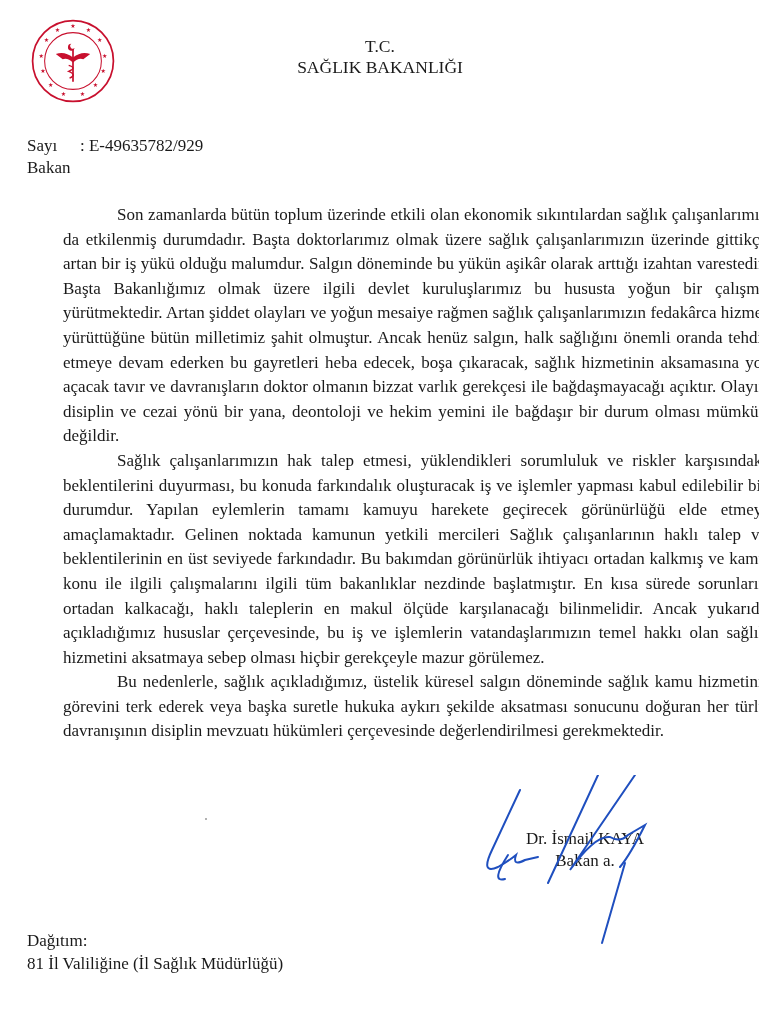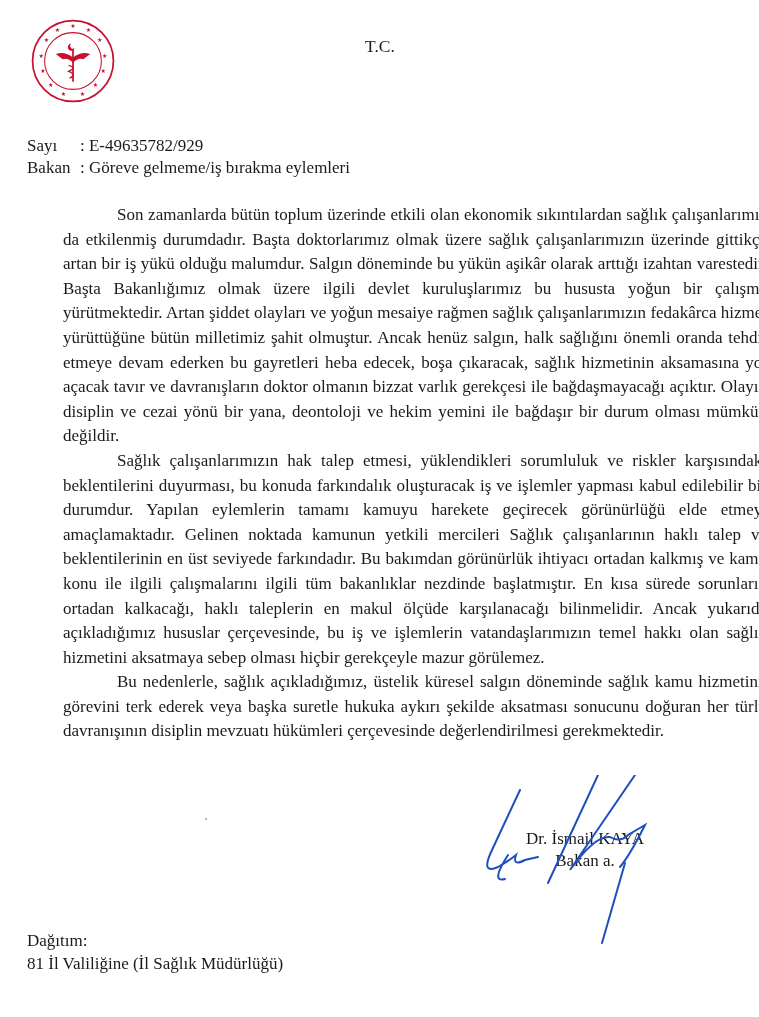--- a/index.html
+++ b/index.html
@@ -2,21 +2,21 @@
 <html><head>
   <meta charset="utf-8">
   <style>
     html, body { margin: 0; padding: 0; background: #ffffff; }
     body { width: 759px; height: 1017px; position: relative; overflow: hidden;
       font-family: "Liberation Serif", "DejaVu Serif", serif; color: #1a1a1a; }
     .logo { position: absolute; left: 30px; top: 18px; width: 86px; height: 86px; }
     .header { position: absolute; left: 200px; width: 360px; top: 36px; text-align: center; font-size: 17.5px; line-height: 21px; }
     .header div { white-space: nowrap; }
     .meta { position: absolute; left: 27px; top: 135px; font-size: 17px; line-height: 22px; }
-    .meta .row { display: flex; }
+    .meta .row { display: flex; justify-content: space-between; }
     .meta .lbl { width: 53px; }
     .body { position: absolute; left: 27px; width: 704px; top: 203px; font-size: 17px; line-height: 24.6px; text-align: justify; margin-left: 36px; }
     .body p { margin: 0; text-indent: 54px; }
     .sign { position: absolute; left: 415px; width: 300px; top: 828px; text-align: center; font-size: 17px; line-height: 22px; }
     .sign .name { padding-left: 40px; }
     .sigsvg { position: absolute; left: 420px; top: 775px; width: 280px; height: 175px; pointer-events: none; }
     .dist { position: absolute; left: 27px; top: 929px; font-size: 17px; line-height: 23px; }
     .dot { position: absolute; left: 205px; top: 818px; width: 2px; height: 2px; background: #999; border-radius: 1px; }
   </style>
 </head>
@@ -43,30 +43,30 @@
     </g>
     <path d="M30 42 Q40 38 50 46 Q60 38 70 42 L62 48 Q56 46 50 52 Q44 46 38 48 Z" fill="#c8102e"></path>
     <line x1="50" y1="36" x2="50" y2="74" stroke="#c8102e" stroke-width="2"></line>
     <path d="M45 55 Q55 58 45 62 Q55 66 46 70" fill="none" stroke="#c8102e" stroke-width="1.6"></path>
     <path d="M48 30 a4 4 0 1 0 4 5 a3 3 0 1 1 -4 -5" fill="#c8102e"></path>
   </svg>
 </div>
 
 <div class="header">
   <div>T.C.</div>
+  <div>SAĞLIK BAKANLIĞI</div>
 </div>
 
 <div class="meta">
   <div class="row">
     <span class="lbl">Sayı</span>
     <span>: E-49635782/929</span>
   </div>
   <div class="row">
     <span class="lbl">Bakan</span>
-    <span>: Göreve gelmeme/iş bırakma eylemleri</span>
   </div>
 </div>
 
 <div class="body">
   <p>Son zamanlarda bütün toplum üzerinde etkili olan ekonomik sıkıntılardan sağlık çalışanlarımız da etkilenmiş durumdadır. Başta doktorlarımız olmak üzere sağlık çalışanlarımızın üzerinde gittikçe artan bir iş yükü olduğu malumdur. Salgın döneminde bu yükün aşikâr olarak arttığı izahtan varestedir. Başta Bakanlığımız olmak üzere ilgili devlet kuruluşlarımız bu hususta yoğun bir çalışma yürütmektedir. Artan şiddet olayları ve yoğun mesaiye rağmen sağlık çalışanlarımızın fedakârca hizmet yürüttüğüne bütün milletimiz şahit olmuştur. Ancak henüz salgın, halk sağlığını önemli oranda tehdit etmeye devam ederken bu gayretleri heba edecek, boşa çıkaracak, sağlık hizmetinin aksamasına yol açacak tavır ve davranışların doktor olmanın bizzat varlık gerekçesi ile bağdaşmayacağı açıktır. Olayın disiplin ve cezai yönü bir yana, deontoloji ve hekim yemini ile bağdaşır bir durum olması mümkün değildir.</p>
   <p>Sağlık çalışanlarımızın hak talep etmesi, yüklendikleri sorumluluk ve riskler karşısındaki beklentilerini duyurması, bu konuda farkındalık oluşturacak iş ve işlemler yapması kabul edilebilir bir durumdur. Yapılan eylemlerin tamamı kamuyu harekete geçirecek görünürlüğü elde etmeyi amaçlamaktadır. Gelinen noktada kamunun yetkili mercileri Sağlık çalışanlarının haklı talep ve beklentilerinin en üst seviyede farkındadır. Bu bakımdan görünürlük ihtiyacı ortadan kalkmış ve kamu konu ile ilgili çalışmalarını ilgili tüm bakanlıklar nezdinde başlatmıştır. En kısa sürede sorunların ortadan kalkacağı, haklı taleplerin en makul ölçüde karşılanacağı bilinmelidir. Ancak yukarıda açıkladığımız hususlar çerçevesinde, bu iş ve işlemlerin vatandaşlarımızın temel hakkı olan sağlık hizmetini aksatmaya sebep olması hiçbir gerekçeyle mazur görülemez.</p>
   <p>Bu nedenlerle, sağlık açıkladığımız, üstelik küresel salgın döneminde sağlık kamu hizmetini, görevini terk ederek veya başka suretle hukuka aykırı şekilde aksatması sonucunu doğuran her türlü davranışının disiplin mevzuatı hükümleri çerçevesinde değerlendirilmesi gerekmektedir.</p>
 </div>
 
 <div class="dot"></div>

